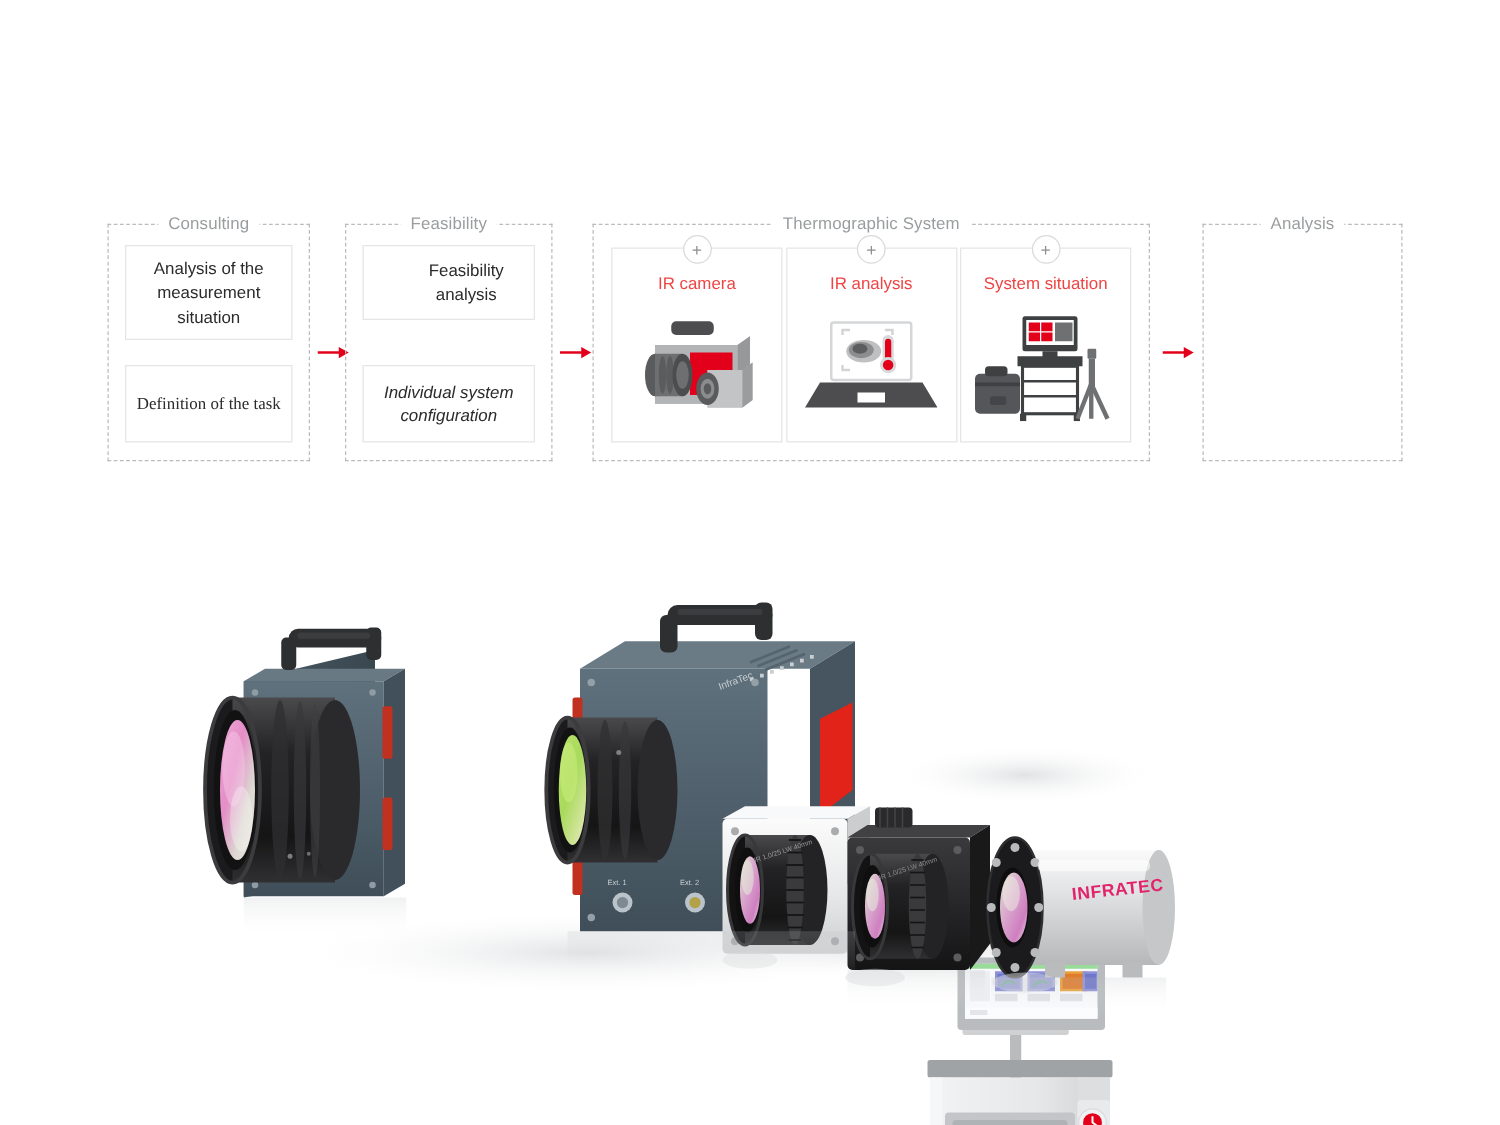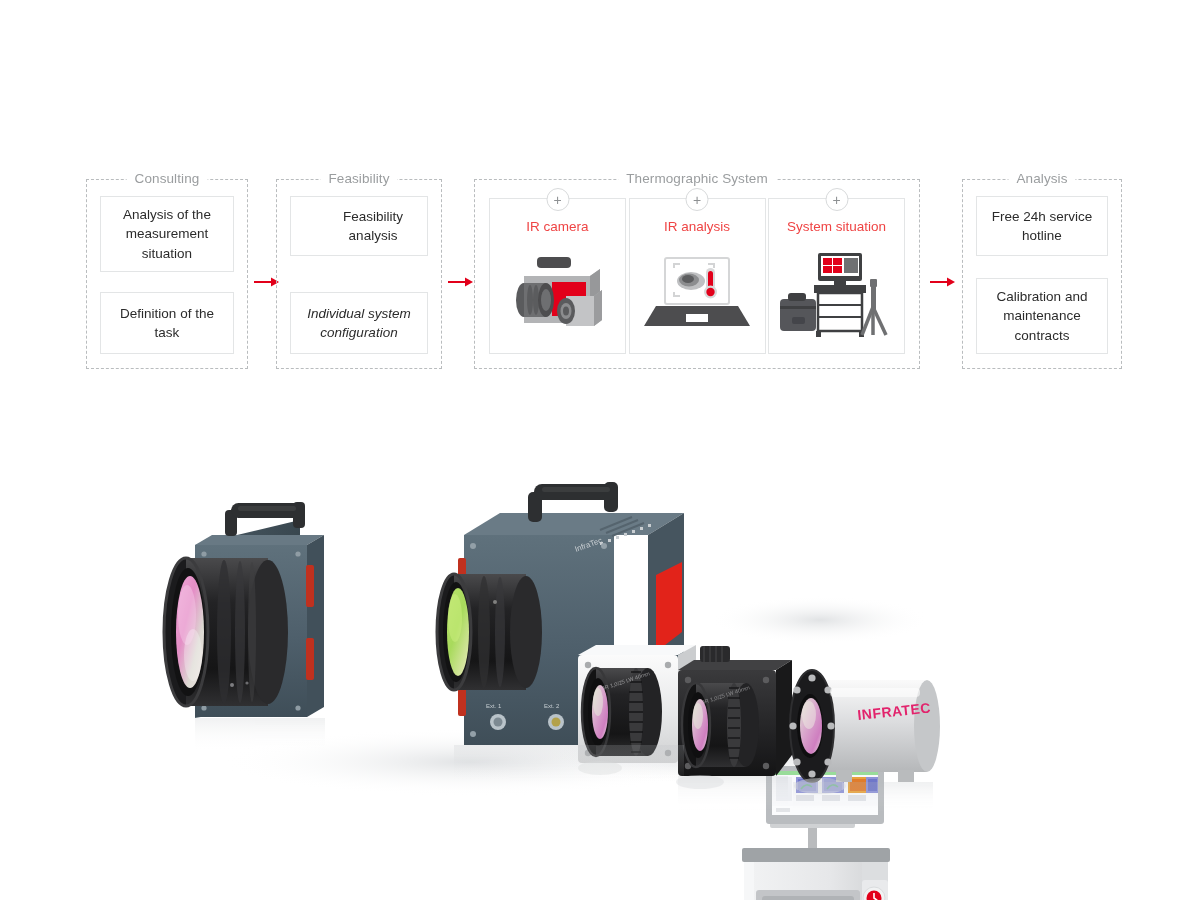--- a/index.html
+++ b/index.html
@@ -117,21 +117,21 @@
 <div id="page">
 
   <div id="process">
 
     <div class="group" style="left:82px; top:152px; width:162px; height:190px;">
       <div class="group-title">Consulting</div>
       <div class="group-inner">
         <div class="card" style="height:76px;">
             <span>Analysis of the measurement situation</span>
           </div>
-        <div class="card" style="height:62px;">
+        <div class="card" style="height:62px;font-family:Liberation Serif, serif;">
             <span>Definition of the task</span>
           </div>
       </div>
     </div>
 
     <svg class="arrow" style="left:250px; top:249px;" viewBox="0 0 26 12">
       <line x1="0" y1="6" x2="18" y2="6" stroke="#e2001a" stroke-width="2"></line>
       <polygon points="17,1.5 25,6 17,10.5" fill="#e2001a"></polygon>
     </svg>
 
@@ -264,28 +264,20 @@
       </div>
     </div>
 
     <svg class="arrow" style="left:926px; top:249px;" viewBox="0 0 26 12">
       <line x1="0" y1="6" x2="18" y2="6" stroke="#e2001a" stroke-width="2"></line>
       <polygon points="17,1.5 25,6 17,10.5" fill="#e2001a"></polygon>
     </svg>
 
     <div class="group" style="left:958px; top:152px; width:160px; height:190px;">
       <div class="group-title">Analysis</div>
-      <div class="group-inner">
-        <div class="card" style="height:60px;">
-            <span>Free 24h service hotline</span>
-          </div>
-        <div class="card" style="height:76px;">
-            <span>Calibration and maintenance contracts</span>
-          </div>
-      </div>
     </div>
 
   </div>
 
   <div id="photo">
     <svg width="1200" height="530" viewBox="0 0 1200 530">
       <defs>
         <linearGradient id="lensPink" x1="0" y1="0" x2="1" y2="1">
           <stop offset="0%" stop-color="#f0a8d8"></stop>
           <stop offset="38%" stop-color="#e48ec6"></stop>

